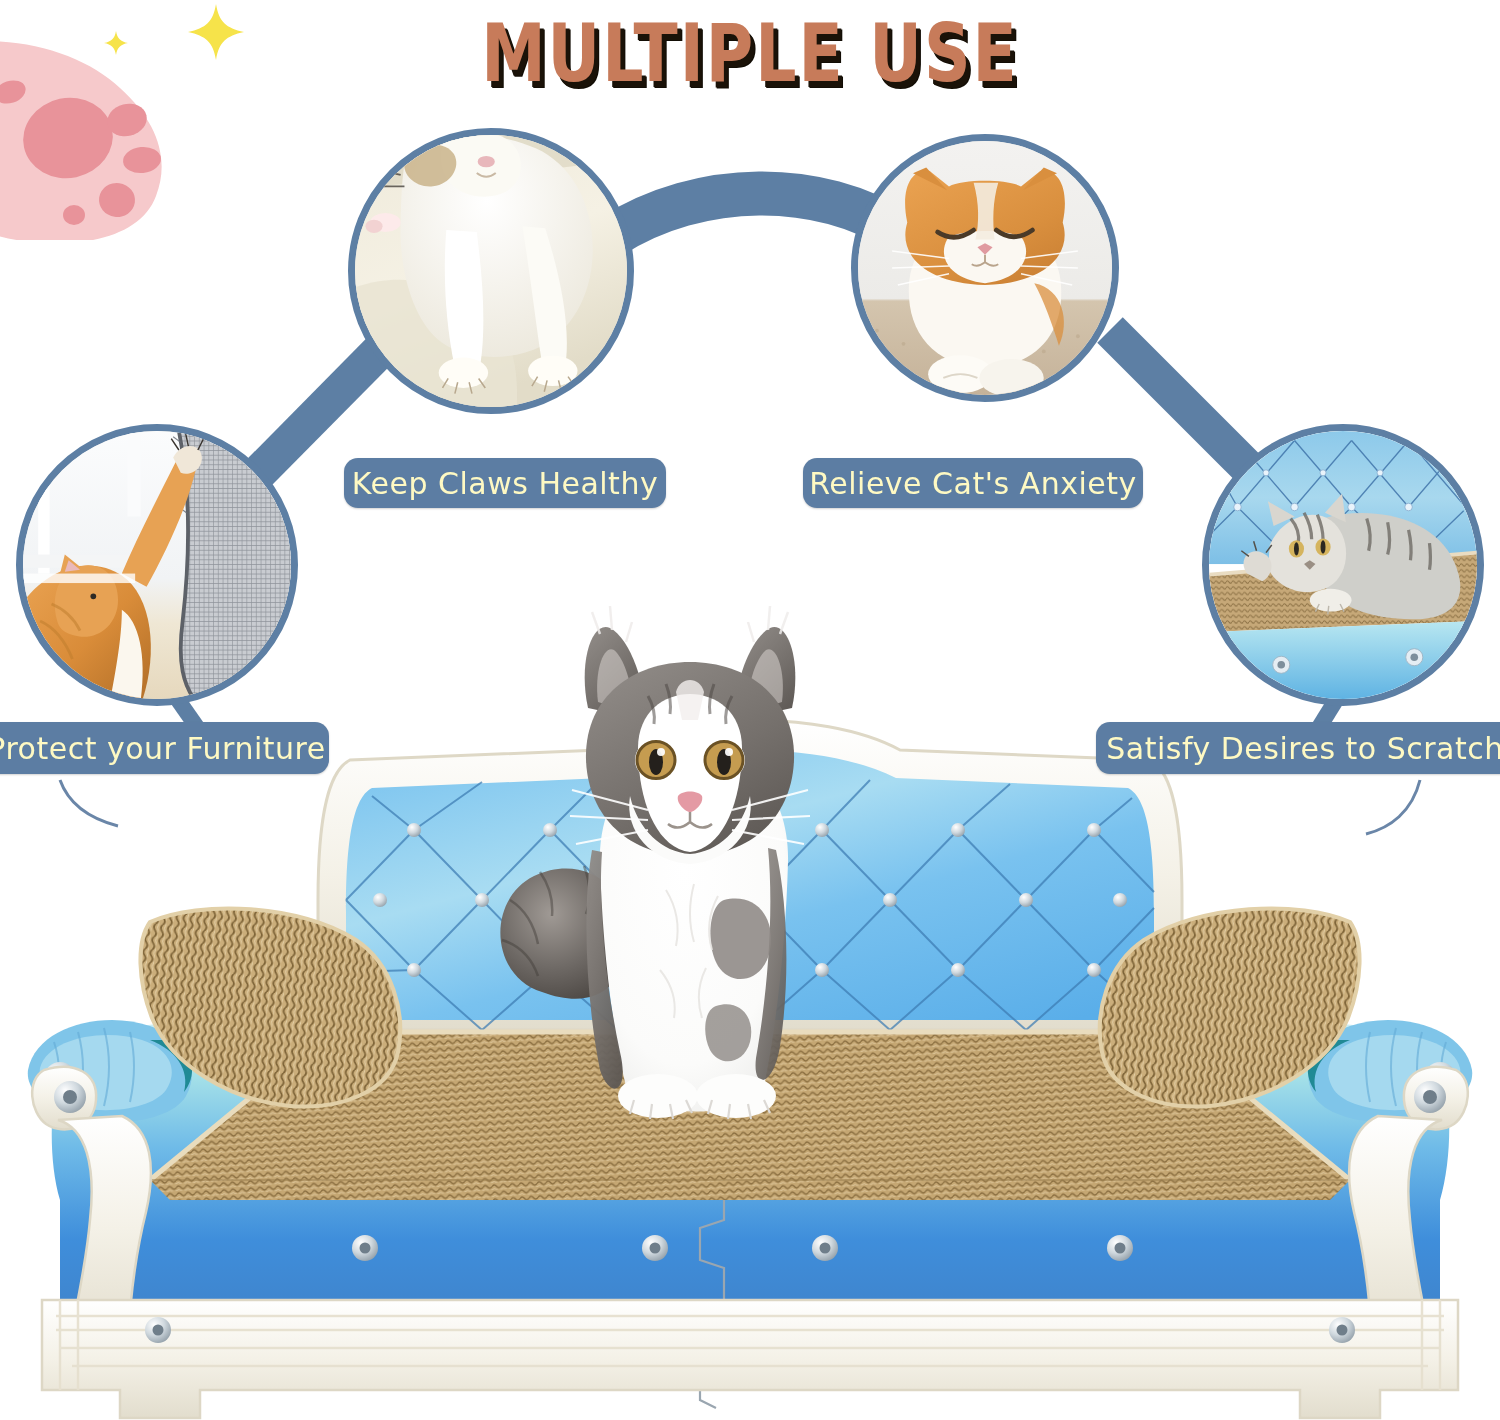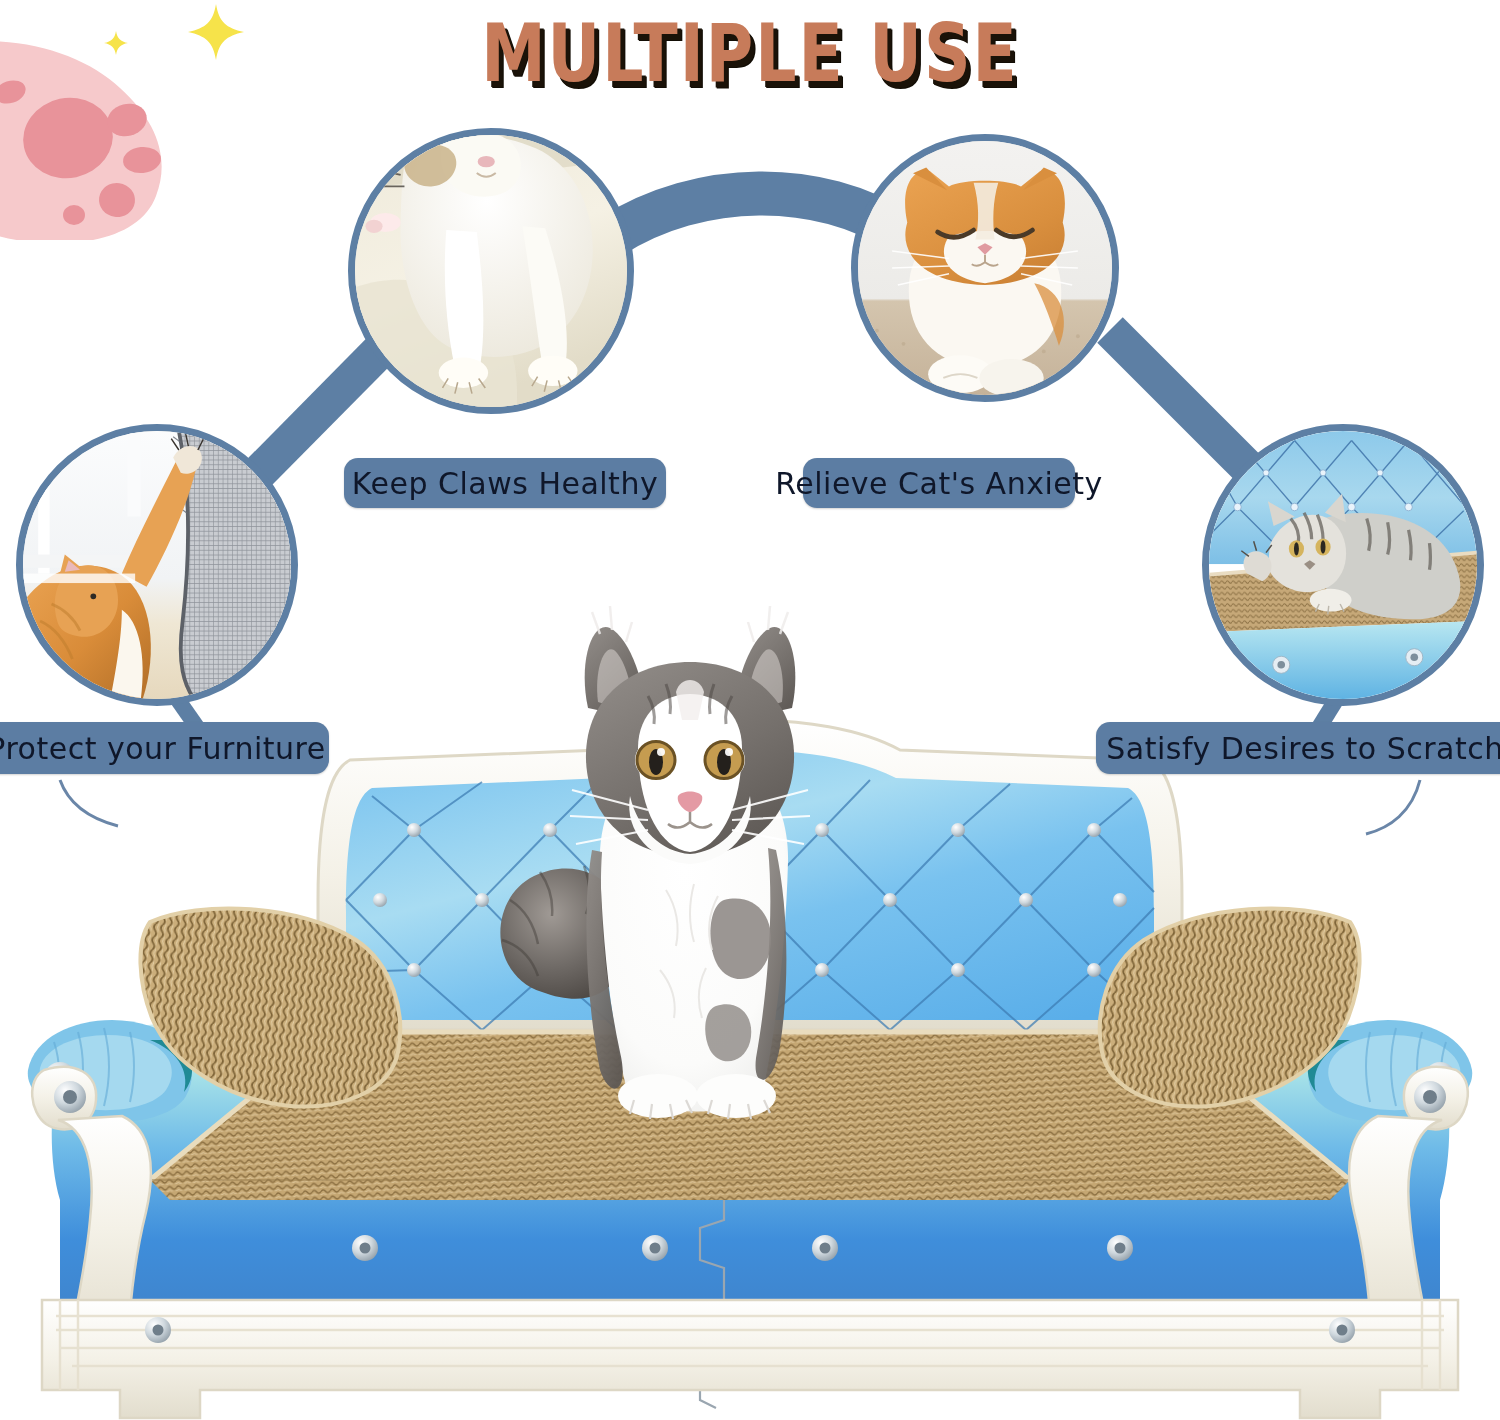--- a/index.html
+++ b/index.html
@@ -42,35 +42,35 @@
     overflow:hidden;
     z-index:3;
     background:#e8e8e4;
   }
   .photo { position:absolute; inset:0; overflow:hidden; }
 
   
   .badge {
     position:absolute;
     background:#5c7da3;
-    color:#0f172a;
+    color:#fef9c3;
     border-radius:14px;
     font-size:30px;
     font-weight:400;
     letter-spacing:0.5px;
     display:flex;
     align-items:center;
     justify-content:center;
     z-index:6;
     white-space:nowrap;
     padding:0 18px;
     box-shadow:0 1px 2px rgba(0,0,0,.18);
   }
   .badge-kc { left:344px;  top:458px; width:322px; height:50px; }
-  .badge-ra { left:803px;  top:458px; width:272px; height:50px; }
+  .badge-ra { left:803px;  top:458px; width:340px; height:50px; }
   .badge-pf { left:-16px;  top:722px; width:345px; height:52px; border-radius:14px;}
   .badge-sd { left:1096px; top:722px; width:418px; height:52px; border-radius:14px;}
 
   
   .sofa { position:absolute; left:0; top:600px; width:1500px; height:820px; z-index:4; }
 
   
   .cat-main { position:absolute; left:480px; top:600px; width:420px; height:560px; z-index:5; }
 </style>
 </head>

